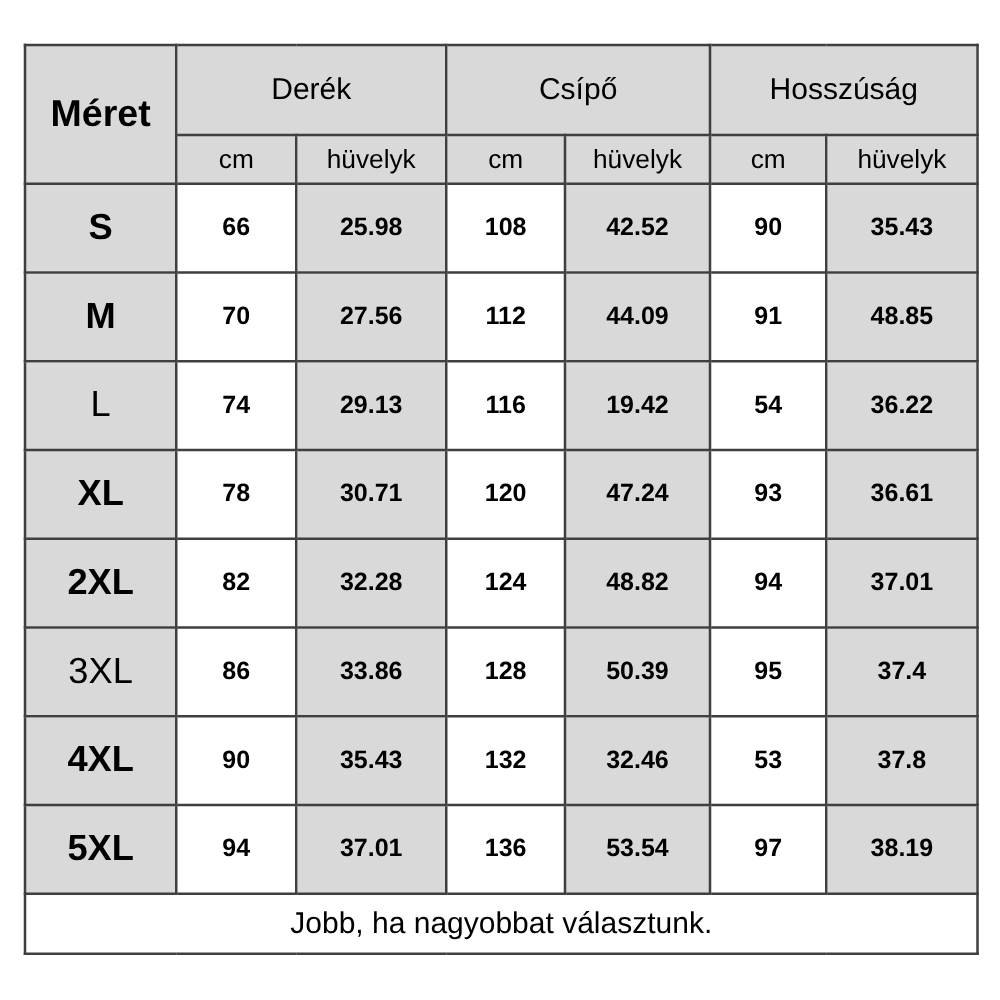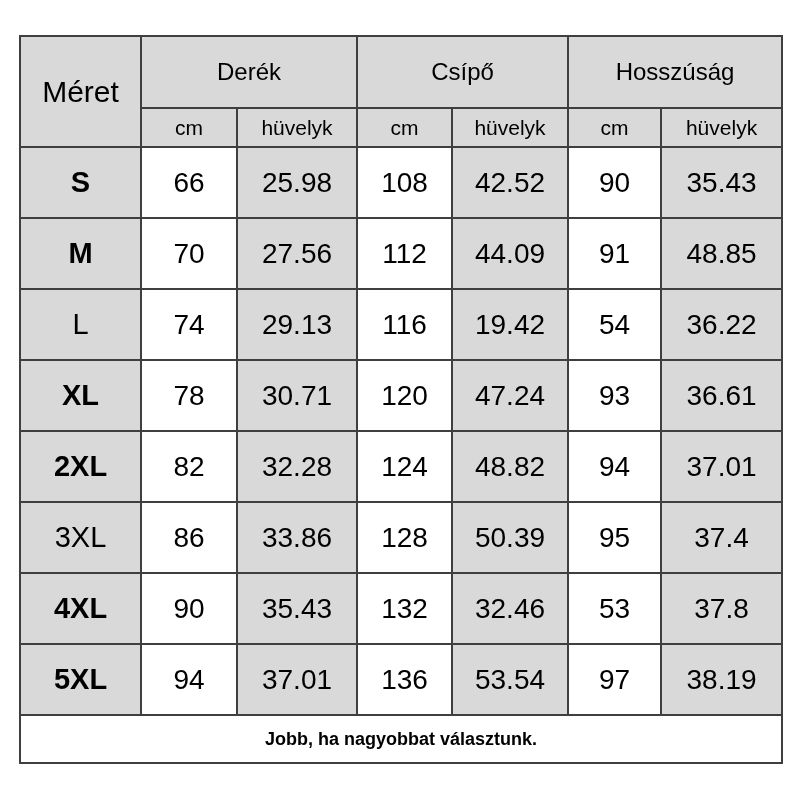--- a/index.html
+++ b/index.html
@@ -37,44 +37,44 @@
   .shaded { background: #d9d9d9; }
   .plain  { background: #ffffff; }
 
   tr.group-row    { height: 72px; }
   tr.unit-row     { height: 39px; }
   tr.data-row     { height: 71px; }
   tr.footer-row   { height: 48px; }
 
   th.size-col-header {
     font-size: 30px;
-    font-weight: normal;
+    font-weight: bold;
   }
   th.group-header {
     font-size: 24px;
     font-weight: normal;
   }
   th.unit-header {
     font-size: 21px;
     font-weight: normal;
   }
   td.size-cell {
     font-size: 29px;
     font-weight: bold;
   }
   tr.regular-size td.size-cell {
     font-weight: normal;
   }
   td.value-cell {
-    font-size: 28px;
-    font-weight: normal;
+    font-size: 20px;
+    font-weight: bold;
   }
   td.footer-cell {
-    font-size: 18px;
-    font-weight: bold;
+    font-size: 24px;
+    font-weight: normal;
     background: #ffffff;
   }
 </style>
 </head>
 <body>
 
 <div class="page">
   <table class="size-chart">
     <colgroup>
       <col style="width:121px">

